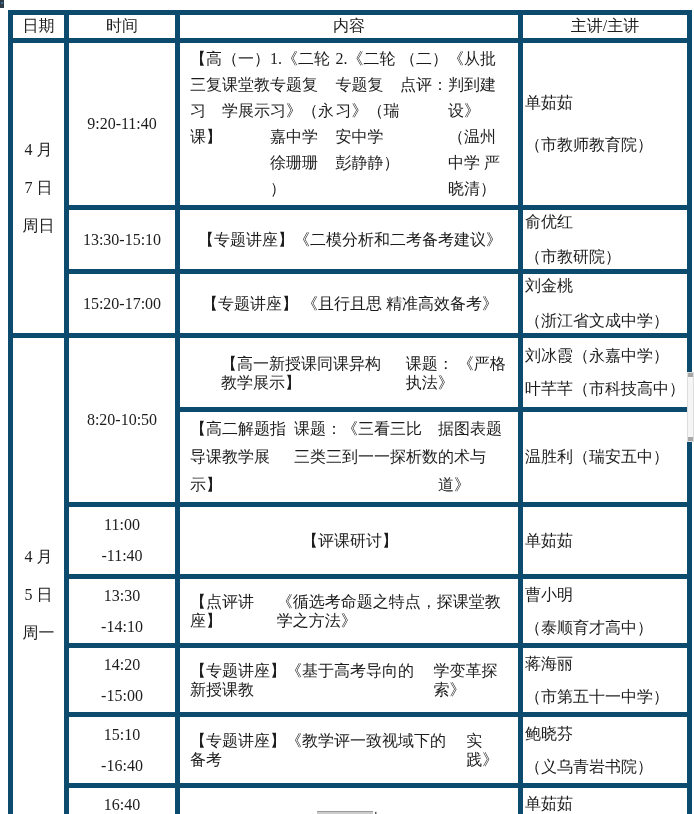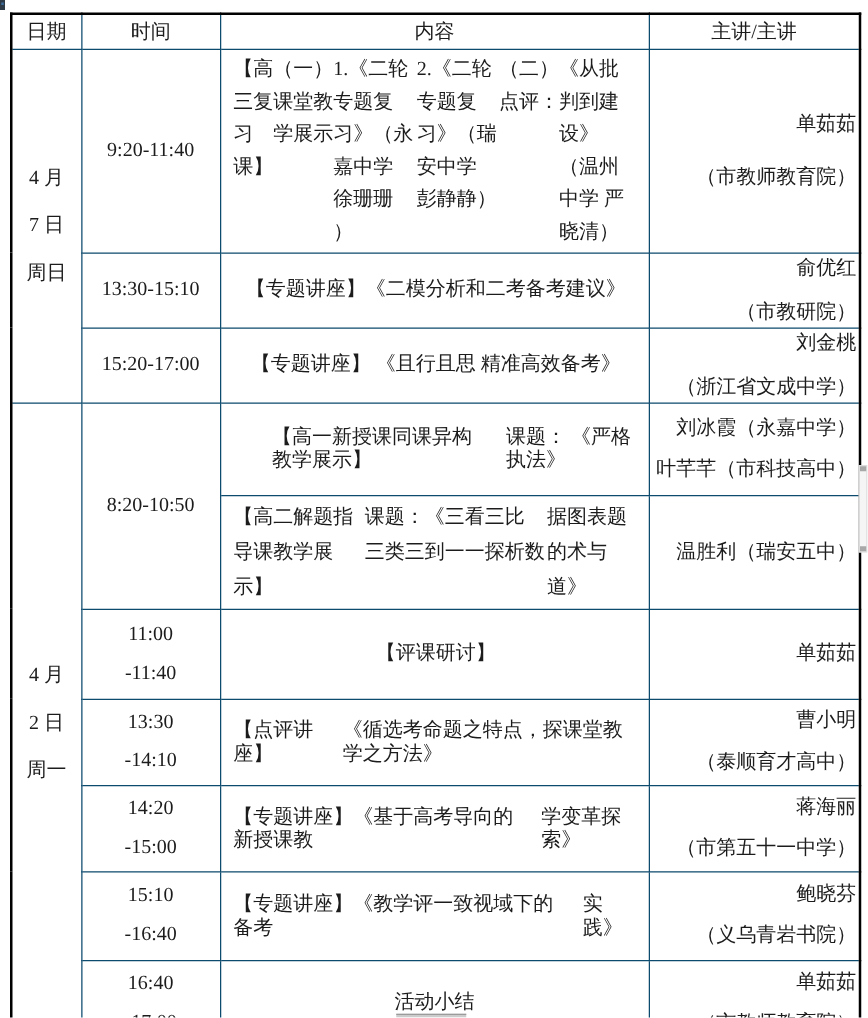--- a/index.html
+++ b/index.html
@@ -10,21 +10,21 @@
     color:#1c1c1c;
   }
   .page{position:absolute;inset:0;}
   table.schedule{
     position:absolute;left:8px;top:10px;
     width:679px;table-layout:fixed;
     border-collapse:collapse;
     border:2px solid #000;
   }
   td,th{
-    border:1px solid #0c4a6e;
+    border:5px solid #0c4a6e;
     padding:0;vertical-align:middle;
     font-weight:normal;font-size:16px;
     overflow:hidden;
   }
   tr.hrow{height:28px;}
   tr.r1{height:155px;} tr.r2{height:54px;} tr.r3{height:53px;}
   tr.r4a{height:74px;} tr.r4b{height:86px;} tr.r5{height:72px;}
   tr.r6{height:69px;} tr.r7{height:69px;} tr.r8{height:71px;} tr.r9{height:69px;}
   th{text-align:center;}
   .dc{text-align:center;line-height:38px;}
@@ -32,21 +32,21 @@
   .gap13{gap:13px;}
   .cc{display:flex;flex-direction:row;justify-content:center;
       padding:3px 8px 3px 10px;text-align:left;}
   .cc .ln{line-height:26px;}
   .cc.lh28 .ln{line-height:28px;}
   .cc.lh19 .ln{line-height:19px;}
   .cc.g16{gap:16px;padding-left:41px;}
   .cc.g13{gap:13px;}
   .cc.g14{gap:14px;}
   .cc.center{text-align:right;padding-left:8px;}
-  .sc{display:flex;flex-direction:column;justify-content:center;align-items:flex-end;
+  .sc{display:flex;flex-direction:column;justify-content:center;align-items:flex-start;
       text-align:center;padding:2px 2px;}
   .sc div{line-height:20px;}
   .sp-wide{gap:22px;}
   .sp-tight{gap:15px;}
   .sp-mid{gap:13px;}
   
   .artifact-tl{position:absolute;left:0;top:0;width:4px;height:8px;background:#2e3b46;}
   .artifact-tl::after{content:"";position:absolute;left:1px;top:2px;width:2px;height:2px;background:#3d6f9e;}
   .scrollbar{position:absolute;right:0;top:372px;width:7px;height:70px;
     background:#f5f5f5;border:1px solid #dcdcdc;box-sizing:border-box;}
@@ -140,21 +140,21 @@
         <div class="sc sp-tight">
           <div>刘金桃</div>
           <div>（浙江省文成中学）</div>
         </div>
       </td>
     </tr>
 
     <tr class="r4a">
       <td class="dc" rowspan="7">
         <div>4 月</div>
-        <div>2 日</div>
+        <div>5 日</div>
         <div>周一</div>
       </td>
       <td rowspan="2">
         <div class="tcwrap">
               <div>8:20-10:50</div>
             </div>
       </td>
       <td>
         <div class="cc g16 lh19">
           <div class="ln">【高一新授课同课异构教学展示】</div>

